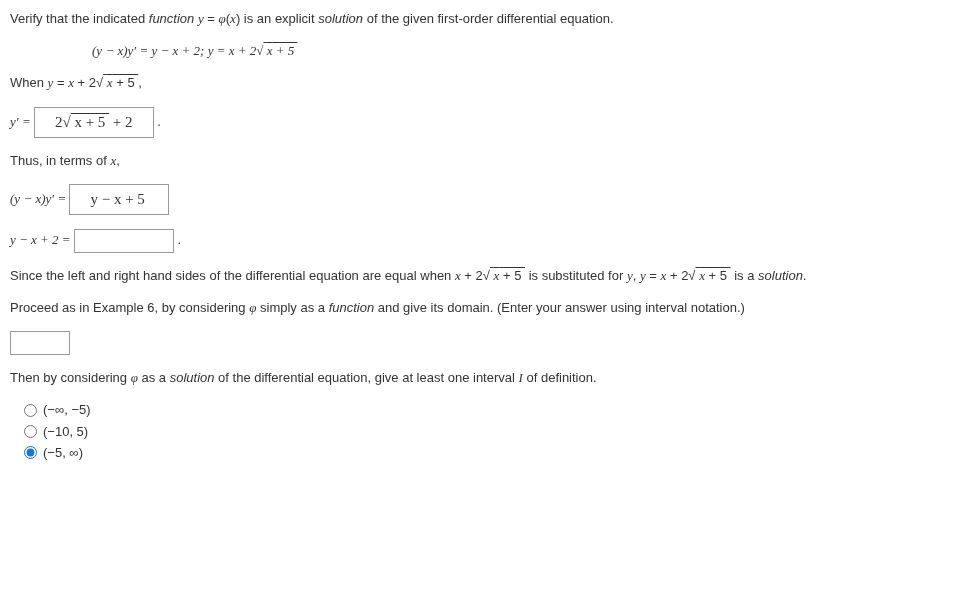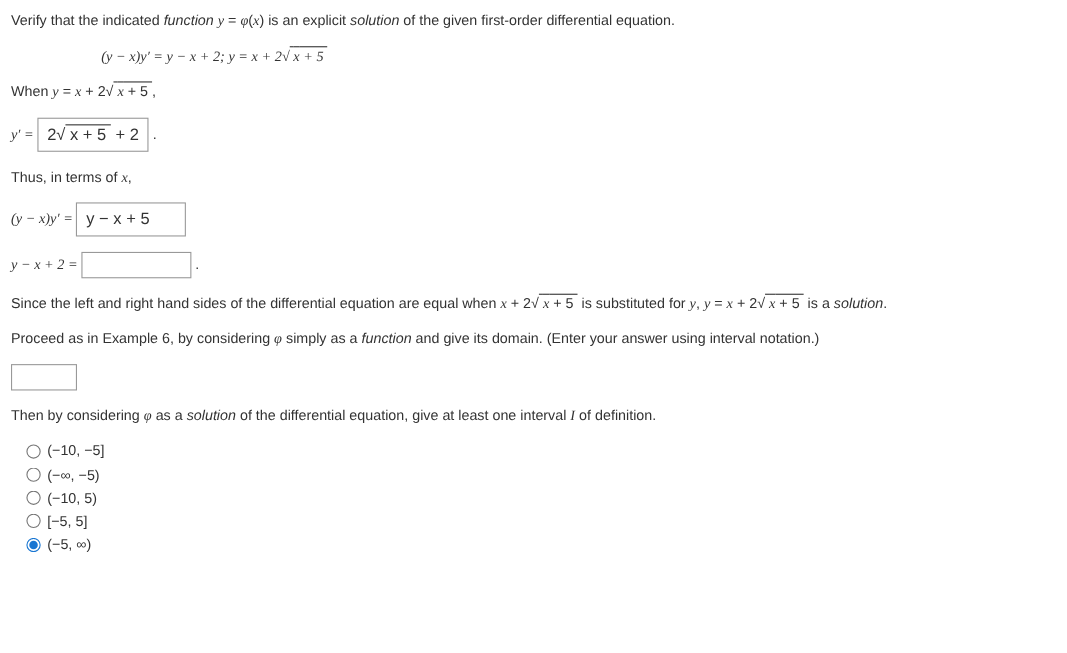--- a/index.html
+++ b/index.html
@@ -16,22 +16,22 @@
       line-height: 1.4;
     }
     .line {
       margin-bottom: 14px;
     }
     .indent {
       margin-left: 82px;
     }
     .math-input {
       border: 1px solid #999;
-      padding: 4px 8px;
-      font-family: Liberation Sans, sans-serif;
+      padding: 4px 20px;
+      font-family: Liberation Serif, serif;
       font-size: 15px;
       display: inline-block;
       min-width: 100px;
       min-height: 24px;
       vertical-align: middle;
     }
     .radio-group {
       margin-top: 4px;
     }
     .radio-item {
@@ -88,31 +88,23 @@
 
 <div class="line">
   <span class="math-input" style="min-width:60px"></span>
 </div>
 
 <div class="line">Then by considering <span class="math">φ</span> as a <i>solution</i> of the differential equation, give at least one interval <span class="math">I</span> of definition.</div>
 
 <div class="radio-group">
   <div class="radio-item">
     <input type="radio" name="interval" style="">
-    <span>(−10, −5]</span>
-  </div>
-  <div class="radio-item">
-    <input type="radio" name="interval" style="">
     <span>(−∞, −5)</span>
   </div>
   <div class="radio-item">
     <input type="radio" name="interval" style="">
     <span>(−10, 5)</span>
-  </div>
-  <div class="radio-item">
-    <input type="radio" name="interval" style="">
-    <span>[−5, 5]</span>
   </div>
   <div class="radio-item selected">
     <input type="radio" name="interval" checked="" style="">
     <span>(−5, ∞)</span>
   </div>
 </div>
 
 </body></html>

